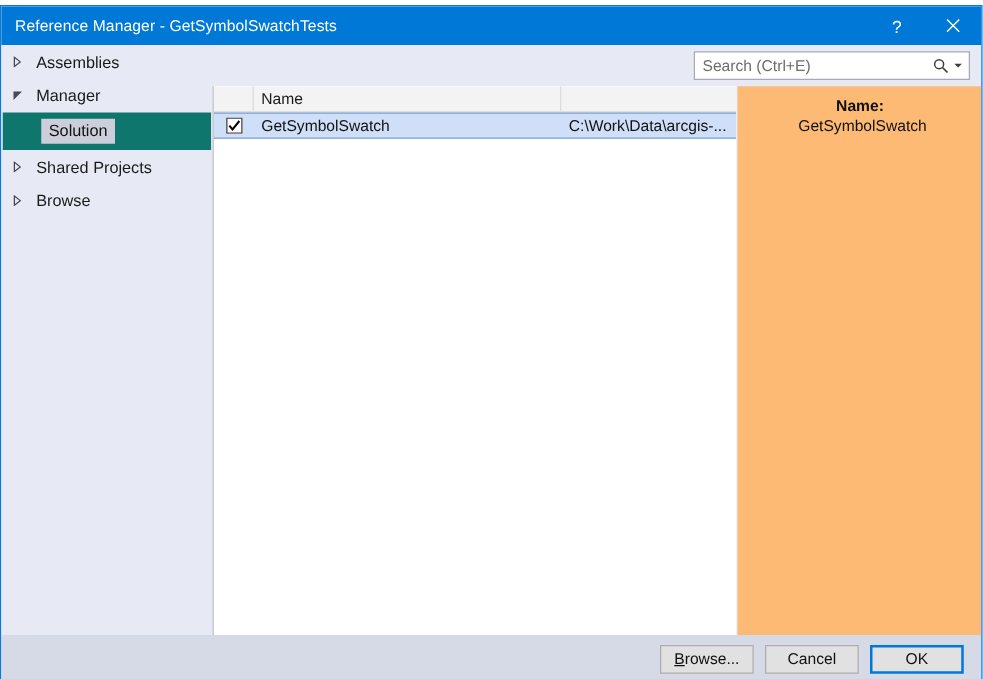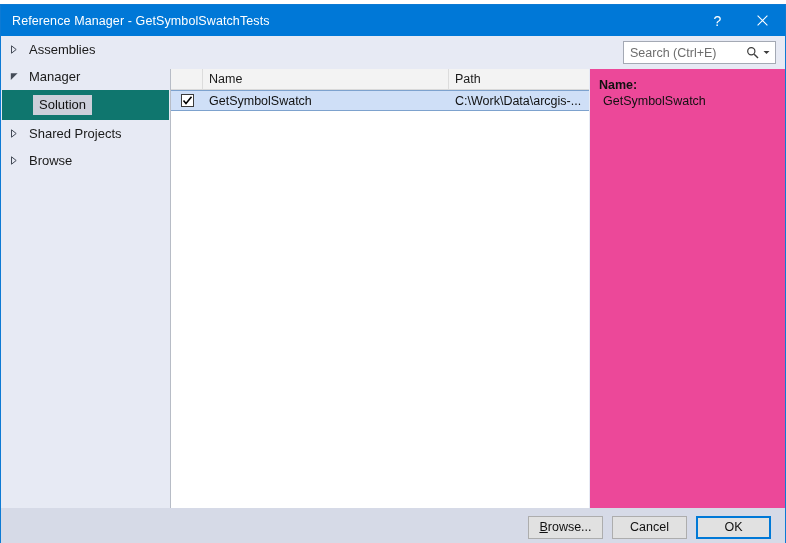--- a/index.html
+++ b/index.html
@@ -115,21 +115,21 @@
     color: #111111;
     padding: 2px 6px 3px 6px;
     font-size: 13px;
     display: inline-block;
   }
 
   
   .searchbox {
     position: absolute;
     right: 9px; top: 5px;
-    width: 153px;
+    width: 221px;
     height: 23px;
     background: #ffffff;
     border: 1px solid #a4a9b4;
     box-sizing: border-box;
     display: flex;
     align-items: center;
   }
   .search-placeholder {
     flex: 1;
     font-size: 12.5px;
@@ -216,24 +216,25 @@
     position: relative;
   }
   .checkbox svg { position: absolute; left: 0; top: 0; display: block; }
 
   
   .detail {
     position: absolute;
     left: 589px; top: 33px;
     width: 196px;
     height: 471px;
-    background: #ec4899;
+    background: #fdba74;
     box-sizing: border-box;
     padding: 8px 9px 0 9px;
     overflow: hidden;
+    text-align: center;
   }
   .detail-label {
     font-size: 12.5px;
     font-weight: bold;
     color: #111111;
     line-height: 16px;
   }
   .detail-value {
     font-size: 12.5px;
     color: #111111;
@@ -351,21 +352,20 @@
               <path d="M0.5 1 L3.5 4 L6.5 1 Z" fill="#3c3c3c"></path>
             </svg>
         </span>
       </div>
     </div>
 
     <div class="listview">
       <div class="list-header">
         <div class="hcell check"></div>
         <div class="hcell name">Name</div>
-        <div class="hcell path">Path</div>
       </div>
       <div class="list-row selected">
         <div class="cell check">
           <span class="checkbox">
             <svg width="11" height="11" viewBox="0 0 11 11">
               <path d="M1.5 5.5 L4 8.5 L9.5 1.8" fill="none" stroke="#000000" stroke-width="1.6"></path>
             </svg>
           </span>
         </div>
         <div class="cell name">GetSymbolSwatch</div>

